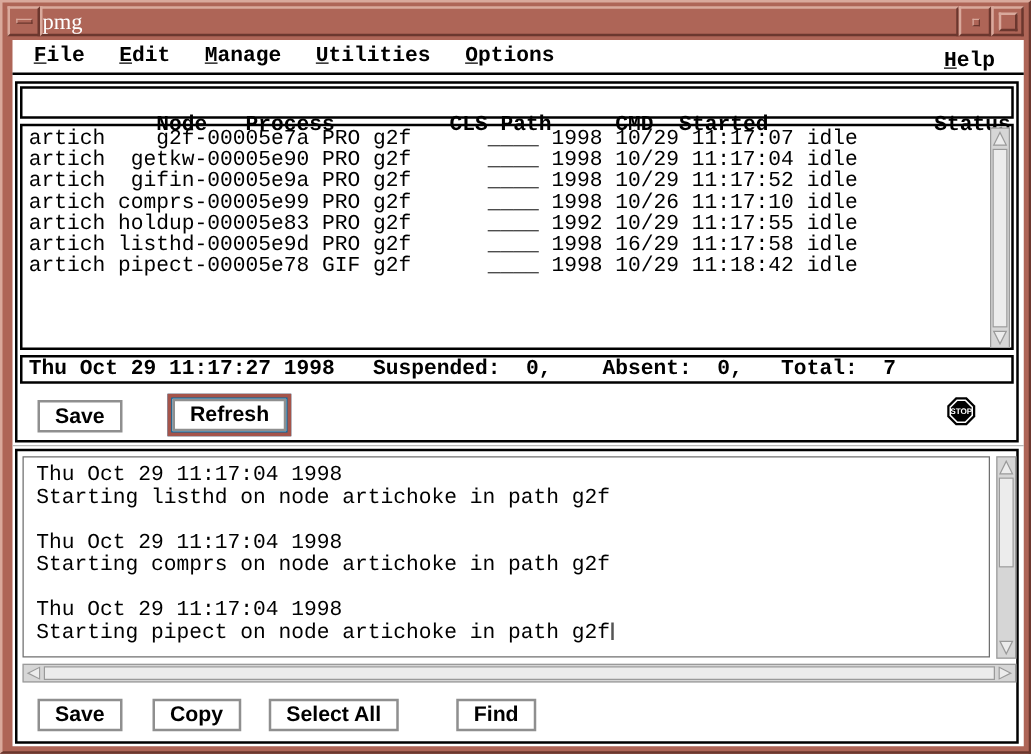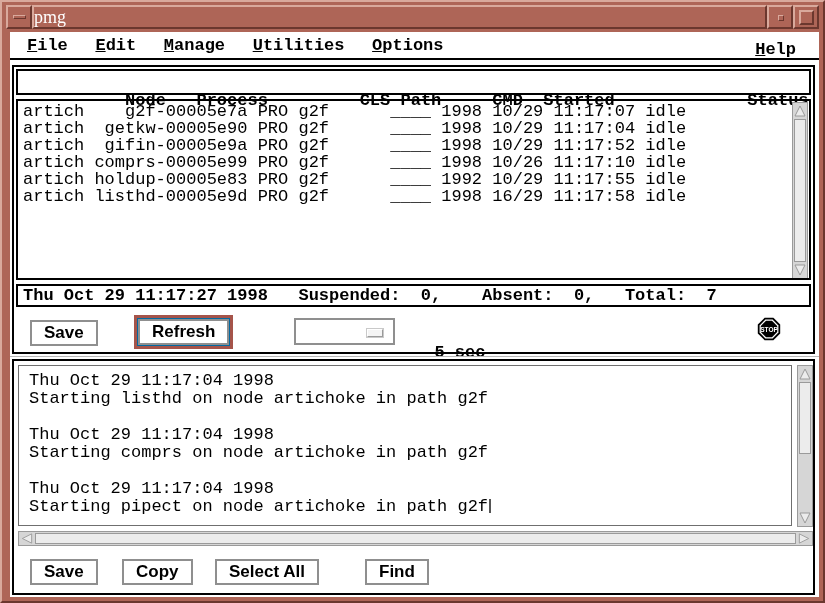--- a/index.html
+++ b/index.html
@@ -120,43 +120,40 @@
         </div>
 
         <div class="list-box">
           <div class="list-rows">
               <div class="prow">artich    g2f-00005e7a PRO g2f      ____ 1998 10/29 11:17:07 idle</div>
               <div class="prow">artich  getkw-00005e90 PRO g2f      ____ 1998 10/29 11:17:04 idle</div>
               <div class="prow">artich  gifin-00005e9a PRO g2f      ____ 1998 10/29 11:17:52 idle</div>
               <div class="prow">artich comprs-00005e99 PRO g2f      ____ 1998 10/26 11:17:10 idle</div>
               <div class="prow">artich holdup-00005e83 PRO g2f      ____ 1992 10/29 11:17:55 idle</div>
               <div class="prow">artich listhd-00005e9d PRO g2f      ____ 1998 16/29 11:17:58 idle</div>
+              <div class="prow">artich pipect-00005e78 GIF g2f      ____ 1998 10/29 11:18:42 idle</div>
             </div>
           <div class="vsb" style="right:1px; top:1px; height:177px;">
             <svg class="arrow" style="top:1px;" viewBox="0 0 14 14">
                 <polygon points="7,2 12,12 2,12" fill="#ececec" stroke="#9a9a9a" stroke-width="1"></polygon>
               </svg>
             <div class="thumb" style="top:16px; height:143px;"></div>
             <svg class="arrow" style="bottom:1px;" viewBox="0 0 14 14">
                 <polygon points="2,2 12,2 7,12" fill="#ececec" stroke="#9a9a9a" stroke-width="1"></polygon>
               </svg>
           </div>
         </div>
 
         <div class="status-box">Thu Oct 29 11:17:27 1998   Suspended:  0,    Absent:  0,   Total:  7</div>
 
         <div class="toolbar1">
           <button class="btn" style="left:16px; top:8px;">Save</button>
           <div class="default-ring" style="left:120px; top:3px;">
             <button class="btn">Refresh</button>
           </div>
-          <div class="optmenu" style="left:280px; top:6px;">
-            <span>5 sec</span>
-            <span class="opt-ind"></span>
-          </div>
           <div class="stop-wrap">
             <svg viewBox="0 0 24 24" width="24" height="24">
               <polygon points="7.6,0.8 16.4,0.8 23.2,7.6 23.2,16.4 16.4,23.2 7.6,23.2 0.8,16.4 0.8,7.6" fill="#000"></polygon>
               <polygon points="8.4,2.6 15.6,2.6 21.4,8.4 21.4,15.6 15.6,21.4 8.4,21.4 2.6,15.6 2.6,8.4" fill="#fff"></polygon>
               <polygon points="9,3.8 15,3.8 20.2,9 20.2,15 15,20.2 9,20.2 3.8,15 3.8,9" fill="#000"></polygon>
               <text x="12" y="14.6" font-size="6.5" font-weight="bold" text-anchor="middle" fill="#fff" font-family="'Liberation Sans',sans-serif">STOP</text>
             </svg>
           </div>
         </div>
       </div>

